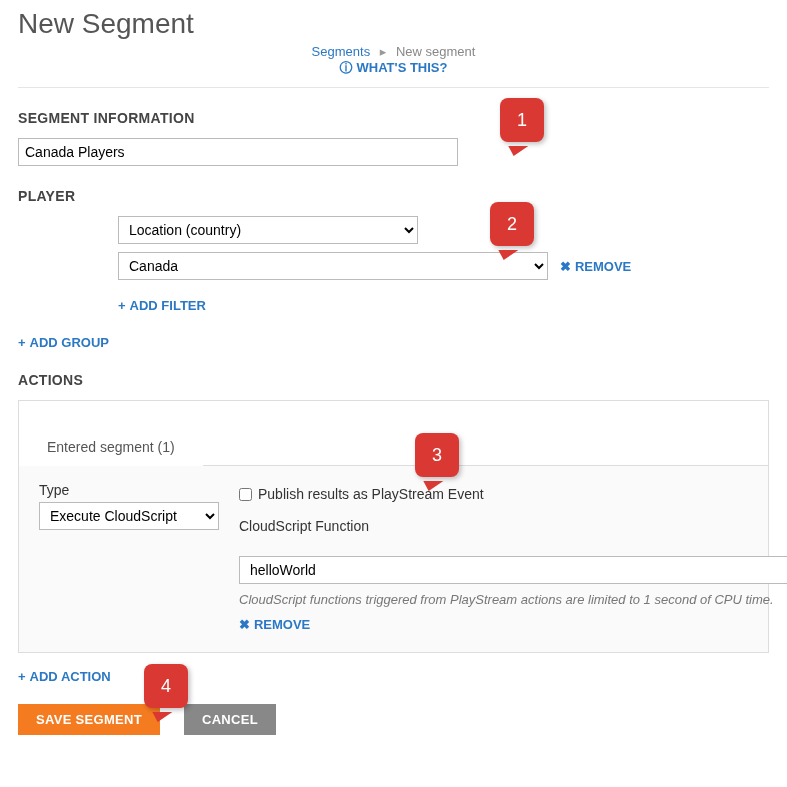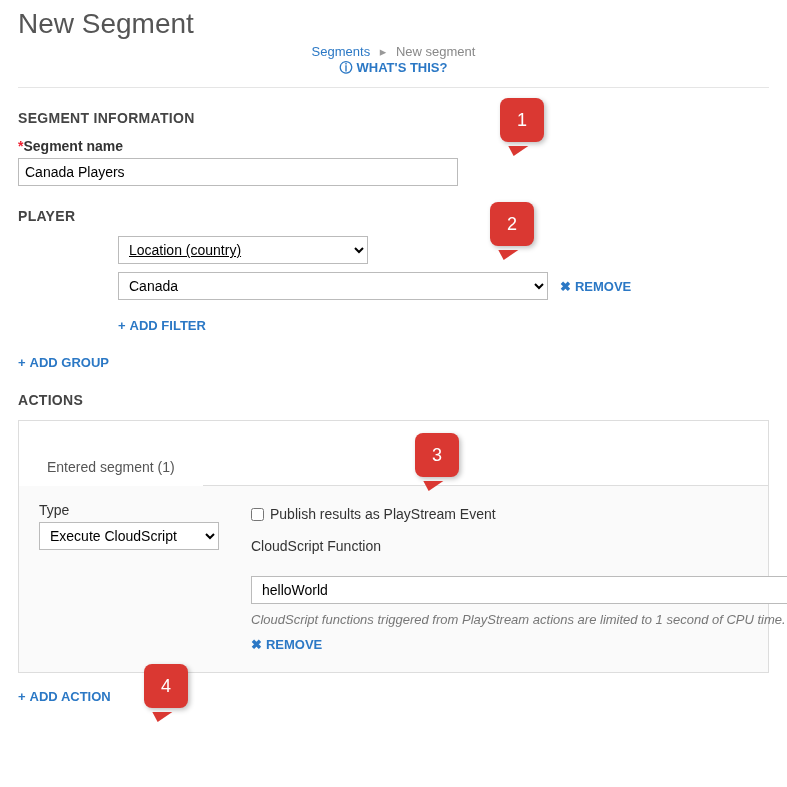--- a/index.html
+++ b/index.html
@@ -11,34 +11,34 @@
     .breadcrumb .sep { margin: 0 6px; color:#999; }
     .whatsthis { color:#2b78c5; font-weight:600; font-size: 13px;}
     .whatsthis .i { color:#2b78c5; margin-right:4px; }
     .section-hdr { font-weight: 700; color:#444; letter-spacing: .3px; margin: 22px 0 12px 0; font-size: 14px; }
     .req { color: #e23; font-weight:bold; }
     label.field-label { font-weight:600; color:#333; display:block; margin-bottom:4px; }
     input[type=text], select { border: 1px solid #bbb; padding: 4px 6px; font-size: 14px; height: 28px; background:#fff; }
     select { appearance: auto; }
     .seg-name { width: 440px; }
     .player-block { margin-left: 100px; }
-    .filter-select { width: 250px; display:block;text-decoration:underline; }
+    .filter-select { width: 300px; display:block; }
     .value-row { display:flex; align-items:center; gap:12px; margin-top:8px; }
     .value-select { width: 430px; }
     .link-btn { color:#2b78c5; font-weight:600; font-size:13px; cursor:pointer; display:inline-flex; align-items:center; gap:4px; }
     .link-btn .x { font-weight:bold; }
     .add-filter { margin-top: 18px; }
     .add-group { margin-top: 22px; }
     .tabs { display:flex; border:1px solid #ddd; border-bottom:none; margin-top:10px; }
     .tab { padding: 10px 28px; font-size:14px; color:#555; cursor:pointer; border-right:1px solid #ddd; background:#f7f7f7;margin-top:27px;}
     .tab.active { background:#fff; font-weight:400; border-bottom:1px solid #fff; position:relative; top:1px; }
     .tab.inactive { background:#fff; }
     .tab:last-child { border-right:none; }
     .actions-panel { border:1px solid #ddd; background:#fafafa; padding:16px 20px 20px 20px; }
-    .action-row { display:flex; gap:32px; }
+    .action-row { display:flex; gap:20px; }
     .action-col-left { width: 180px; }
     .action-col-right { flex:1; }
     .type-select { width:180px; margin-top:4px; }
     .checkbox-row { display:flex; align-items:center; gap:6px; margin-top:4px; }
     .fn-select { width:584px; margin-top:22px; }
     .note { font-style: italic; color:#777; font-size:13px; margin-top:8px; }
     .inner-remove { margin-top:10px; }
     .add-action { margin-top: 16px; }
     .btn-row { display:flex; gap:24px; margin-top:20px; }
     .btn { border:none; padding: 8px 18px; font-weight:700; font-size:13px; letter-spacing:.3px; cursor:pointer; color:#fff;}
@@ -65,21 +65,20 @@
       <a href="#">Segments</a>
       <span class="sep">▸</span>
       <span>New segment</span>
     </div>
     <div class="whatsthis">
       <span class="i">ⓘ</span><span>WHAT'S THIS?</span>
     </div>
   </div>
 
   <div class="section-hdr">SEGMENT INFORMATION</div>
-  <label class="field-label"><span class="req">*</span><span>Segment name</span></label>
   <input type="text" class="seg-name" value="Canada Players" style="">
 
   <div class="section-hdr">PLAYER</div>
   <div class="player-block">
     <select class="filter-select">
       <option>Location (country)</option>
     </select>
     <div class="value-row">
       <select class="value-select">
         <option>Canada</option>
@@ -126,14 +125,18 @@
           <span>REMOVE</span>
         </div>
       </div>
     </div>
   </div>
   <div class="link-btn add-action">
     <span>+</span>
     <span>ADD ACTION</span>
   </div>
 
+  <div class="btn-row">
+    <button class="btn btn-primary">SAVE SEGMENT</button>
+    <button class="btn btn-secondary">CANCEL</button>
+  </div>
 
 </div>
 
 </body></html>

